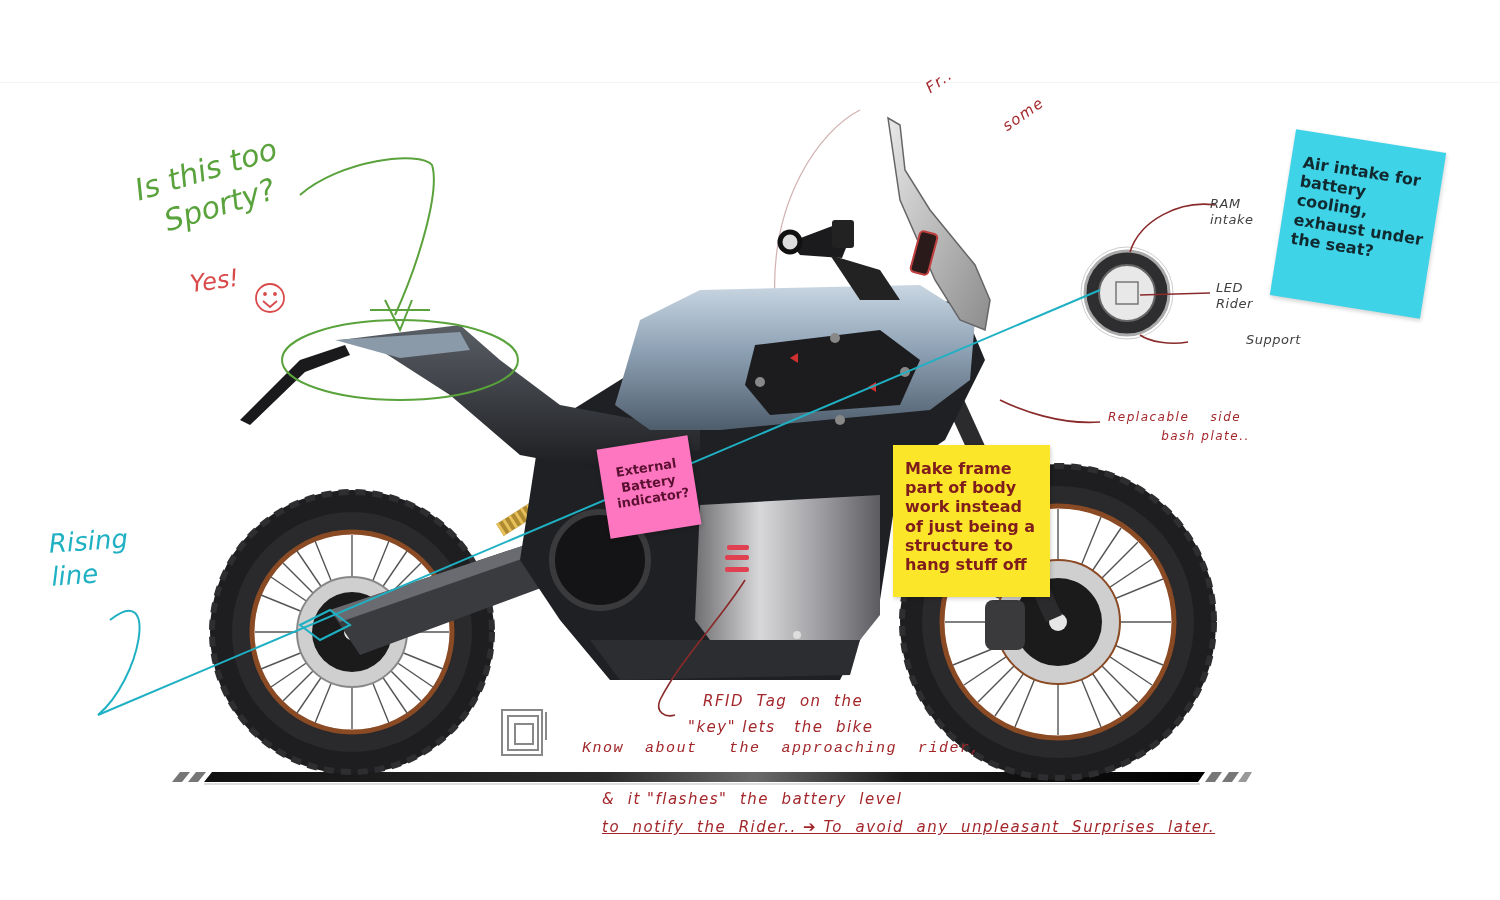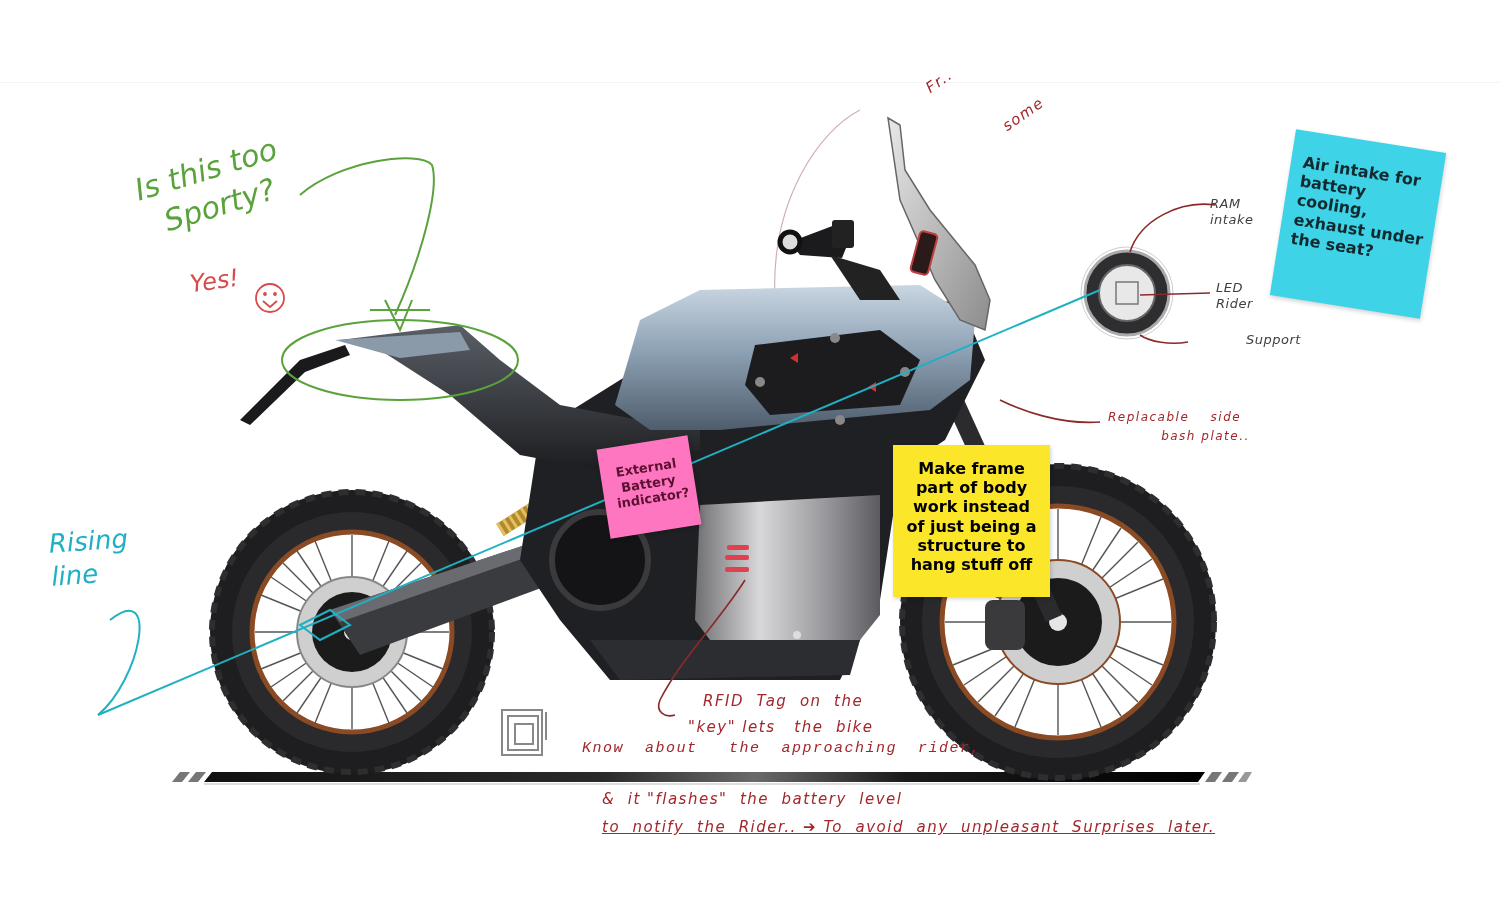--- a/index.html
+++ b/index.html
@@ -23,21 +23,21 @@
     .hand-pink { color: #d94a4a; font-size: 24px; }
     .hand-teal { color: #1fb1c3; font-size: 26px; }
     .hand-small { color: #404040; font-size: 13px; letter-spacing: 0.5px; }
     .sticky {
       position: absolute;
       font-family: "DejaVu Sans", sans-serif; font-weight: bold;
       line-height: 1.2; padding: 10px 12px; box-sizing: border-box;
       box-shadow: 1px 2px 4px rgba(0,0,0,0.18);
     }
     .sticky-cyan { background: #3fd3e8; color: #102a30; font-size: 16px; }
-    .sticky-yellow { background: #fbe62a; color: #000000; font-size: 16px; text-align: center; }
+    .sticky-yellow { background: #fbe62a; color: #7f1d1d; font-size: 16px; }
     .sticky-pink { background: #ff76c0; color: #5a1030; font-size: 13px; text-align: center; }
   </style>
 </head>
 <body>
 
 <div class="canvas"></div>
 
 <svg class="art" viewBox="0 0 1500 900" xmlns="http://www.w3.org/2000/svg">
   <defs>
     <linearGradient id="tankGrad" x1="0" y1="0" x2="0" y2="1">

